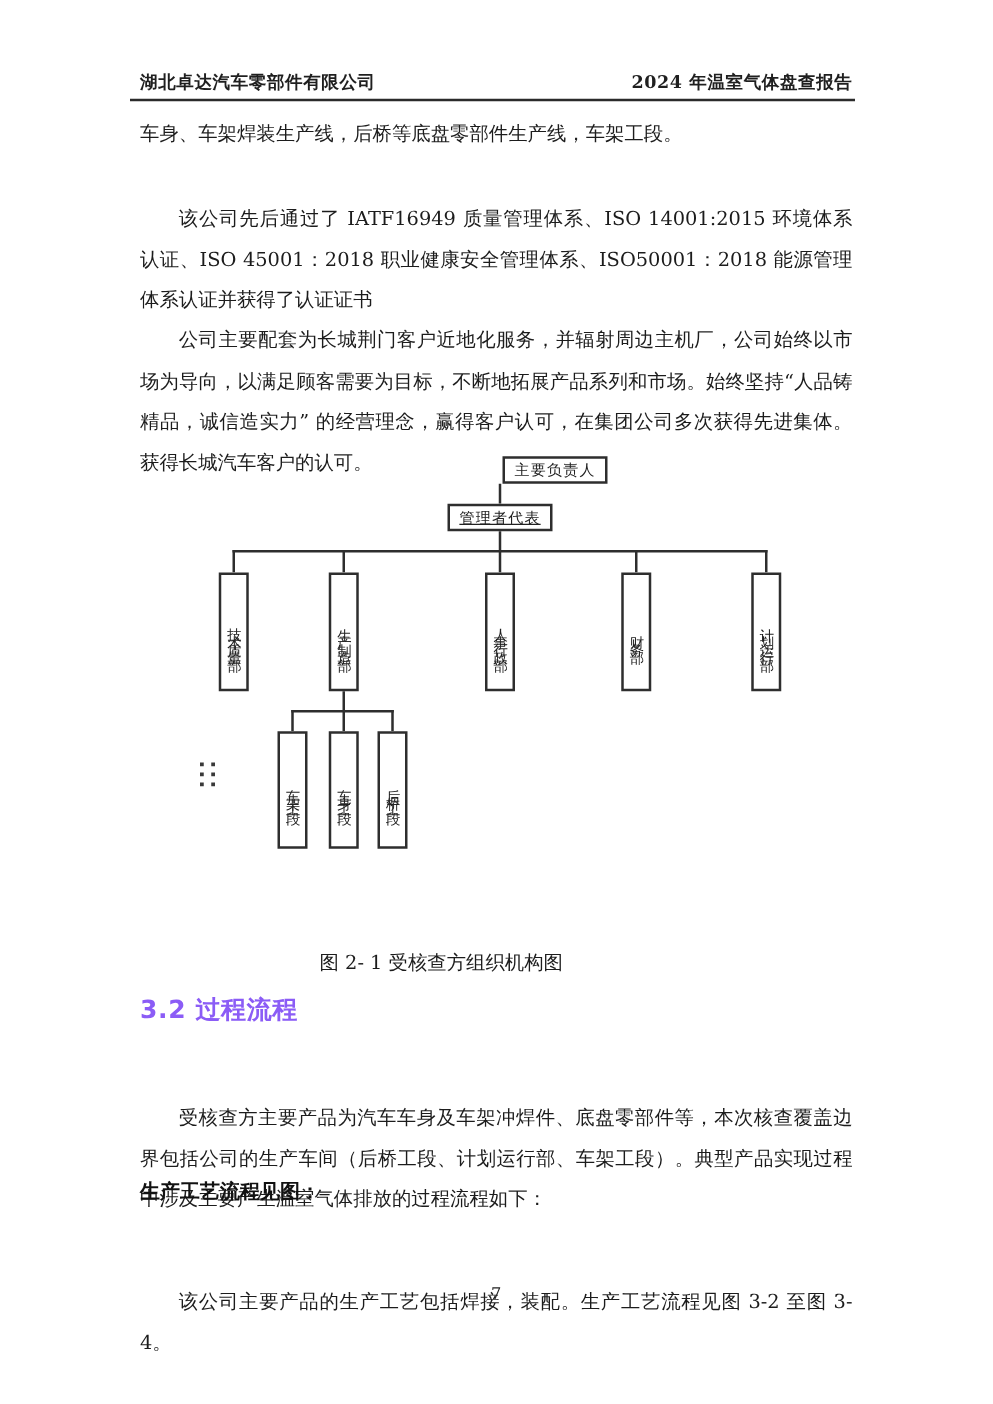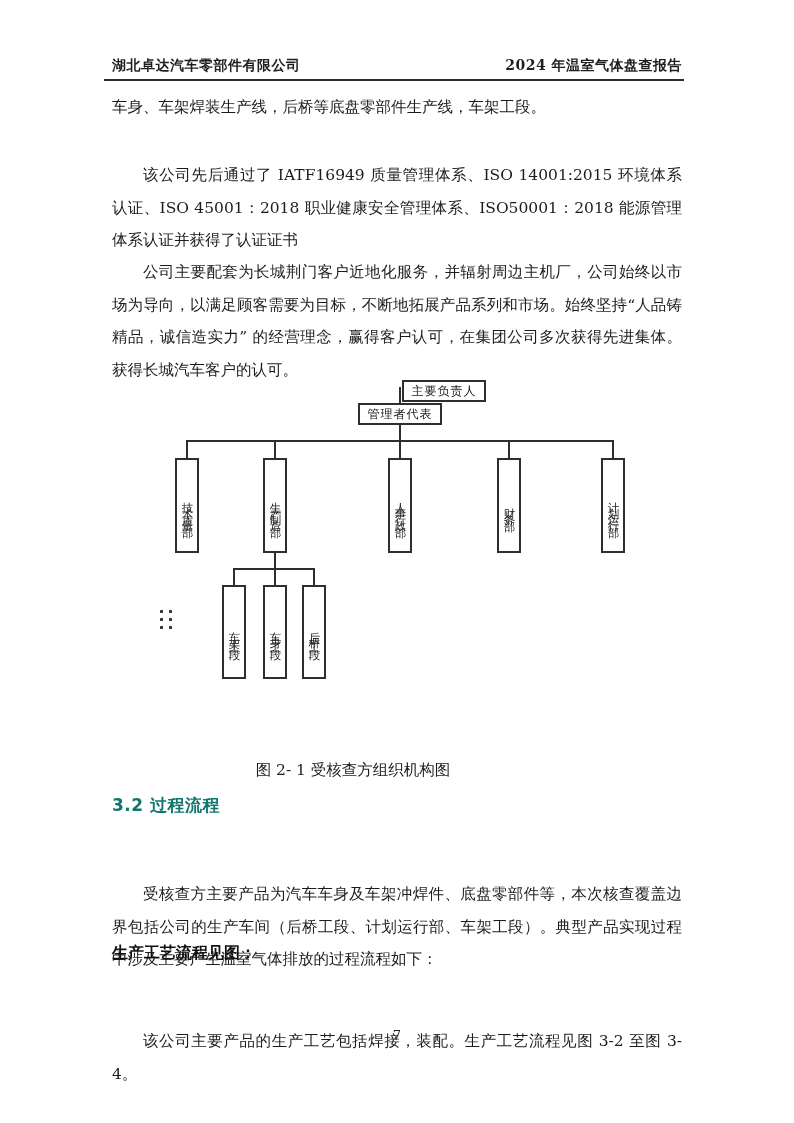--- a/index.html
+++ b/index.html
@@ -42,21 +42,21 @@
   
   .dots{
     position:absolute;left:160px;top:250px;width:12px;height:19px;
     display:grid;grid-template-columns:3px 3px;grid-template-rows:3px 3px 3px;
     column-gap:6px;row-gap:5px;
   }
   .dots i{background:#3a3a3a;width:3px;height:3px;display:block;}
   
   .fig-caption{left:0;top:760px;width:706px;text-align:center;font-size:15.5px;color:#1c1c1c;}
   .sec-heading{
-    left:112px;top:794px;font-size:17px;font-weight:bold;color:#0f766e;
+    left:112px;top:794px;font-size:20px;font-weight:bold;color:#8b5cf6;
     font-family:"DejaVu Sans","Liberation Sans",sans-serif;letter-spacing:.5px;
   }
   .sub-heading{
     left:112px;top:943px;font-size:16px;font-weight:bold;color:#111;
     font-family:"DejaVu Sans","Liberation Sans",sans-serif;
   }
   .page-num{left:0;top:1028px;width:794px;text-align:center;font-size:13px;color:#222;}
 </style>
 </head>
 <body>
@@ -64,24 +64,24 @@
 <div class="abs hdr-left">湖北卓达汽车零部件有限公司</div>
 <div class="abs hdr-right">2024 年温室气体盘查报告</div>
 <div class="abs hdr-rule"></div>
 
 <div class="abs para p1">车身、车架焊装生产线，后桥等底盘零部件生产线，车架工段。</div>
 <div class="abs para p2 indent">该公司先后通过了 IATF16949 质量管理体系、ISO 14001:2015 环境体系认证、ISO 45001：2018 职业健康安全管理体系、ISO50001：2018 能源管理体系认证并获得了认证证书</div>
 <div class="abs para p3 indent">公司主要配套为长城荆门客户近地化服务，并辐射周边主机厂，公司始终以市场为导向，以满足顾客需要为目标，不断地拓展产品系列和市场。始终坚持“人品铸精品，诚信造实力” 的经营理念，赢得客户认可，在集团公司多次获得先进集体。获得长城汽车客户的认可。</div>
 
 <div class="abs chart">
 
-  <div class="cbox hbox" style="top:20px;margin-left:44px;">主要负责人</div>
+  <div class="cbox hbox" style="top:5px;margin-left:44px;">主要负责人</div>
   <div class="line vline" style="left:399px;top:27px;height:16px;"></div>
 
-  <div class="cbox hbox" style="top:43px;">管理者代表</div>
+  <div class="cbox hbox" style="top:43px;text-decoration:underline;">管理者代表</div>
   <div class="line vline" style="left:399px;top:65px;height:16px;"></div>
 
   <div class="line hline" style="left:186px;top:80px;width:428px;"></div>
   <div class="line vline" style="left:186px;top:80px;height:18px;"></div>
   <div class="line vline" style="left:274px;top:80px;height:18px;"></div>
   <div class="line vline" style="left:399px;top:80px;height:18px;"></div>
   <div class="line vline" style="left:508px;top:80px;height:18px;"></div>
   <div class="line vline" style="left:612px;top:80px;height:18px;"></div>
 
   <div class="cbox vbox" style="left:175px;top:98px;height:95px;">技术质量部</div>

